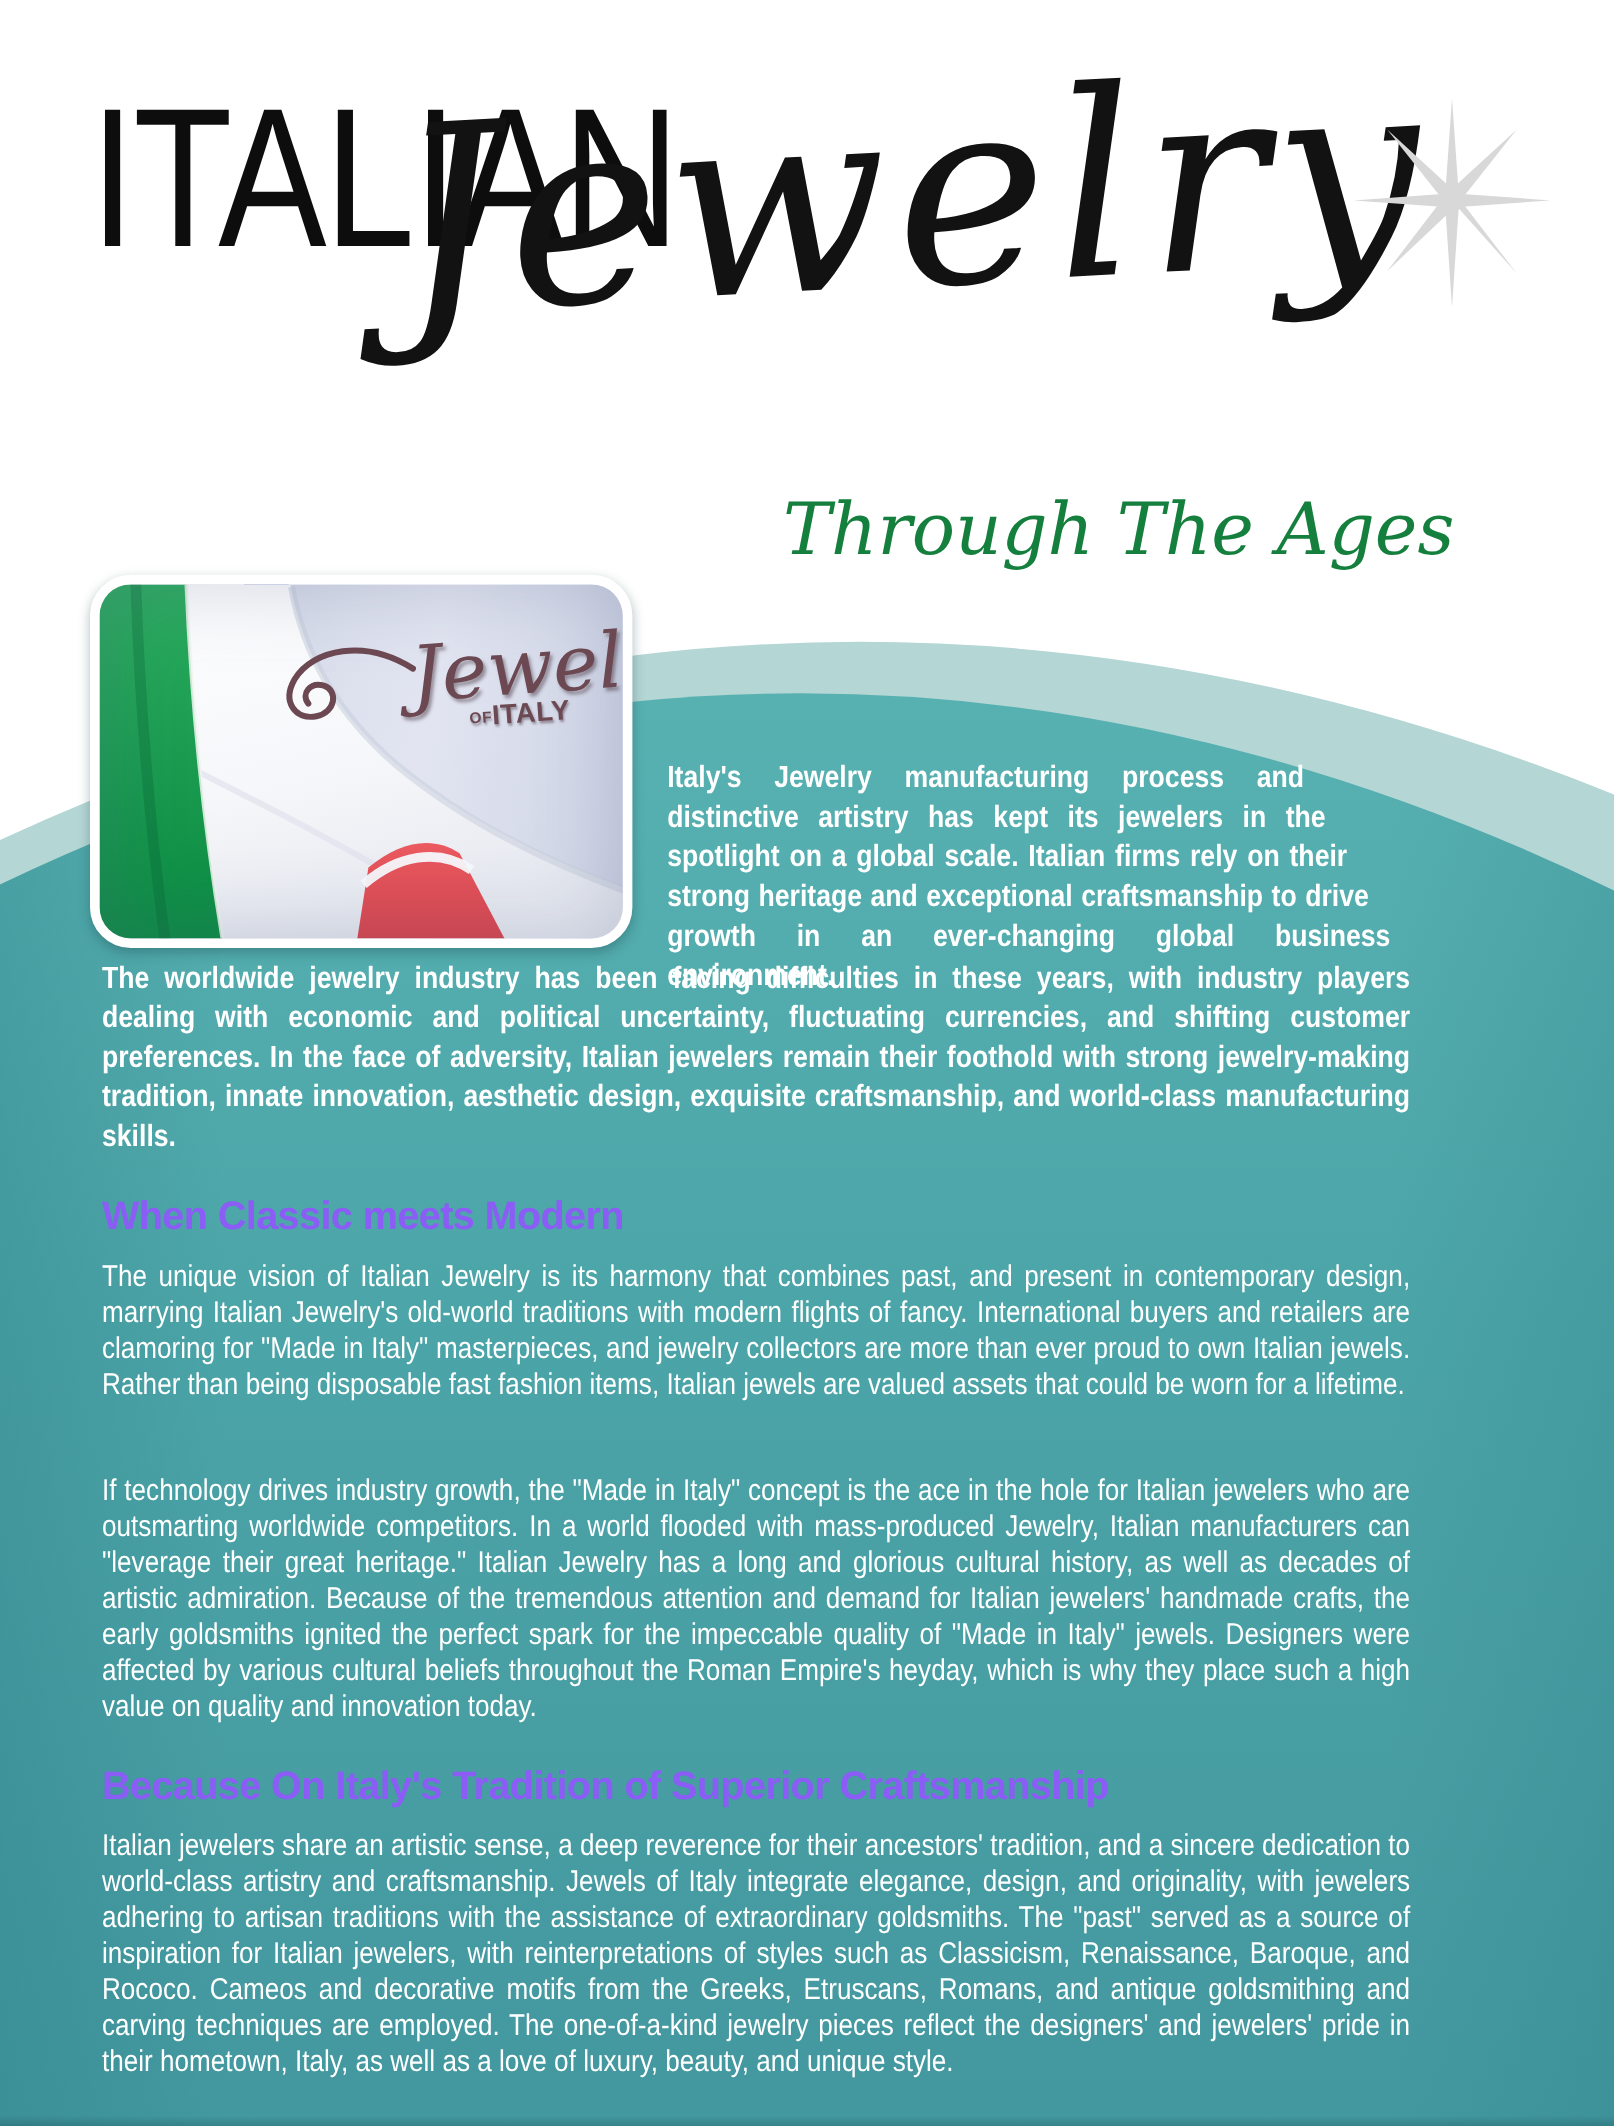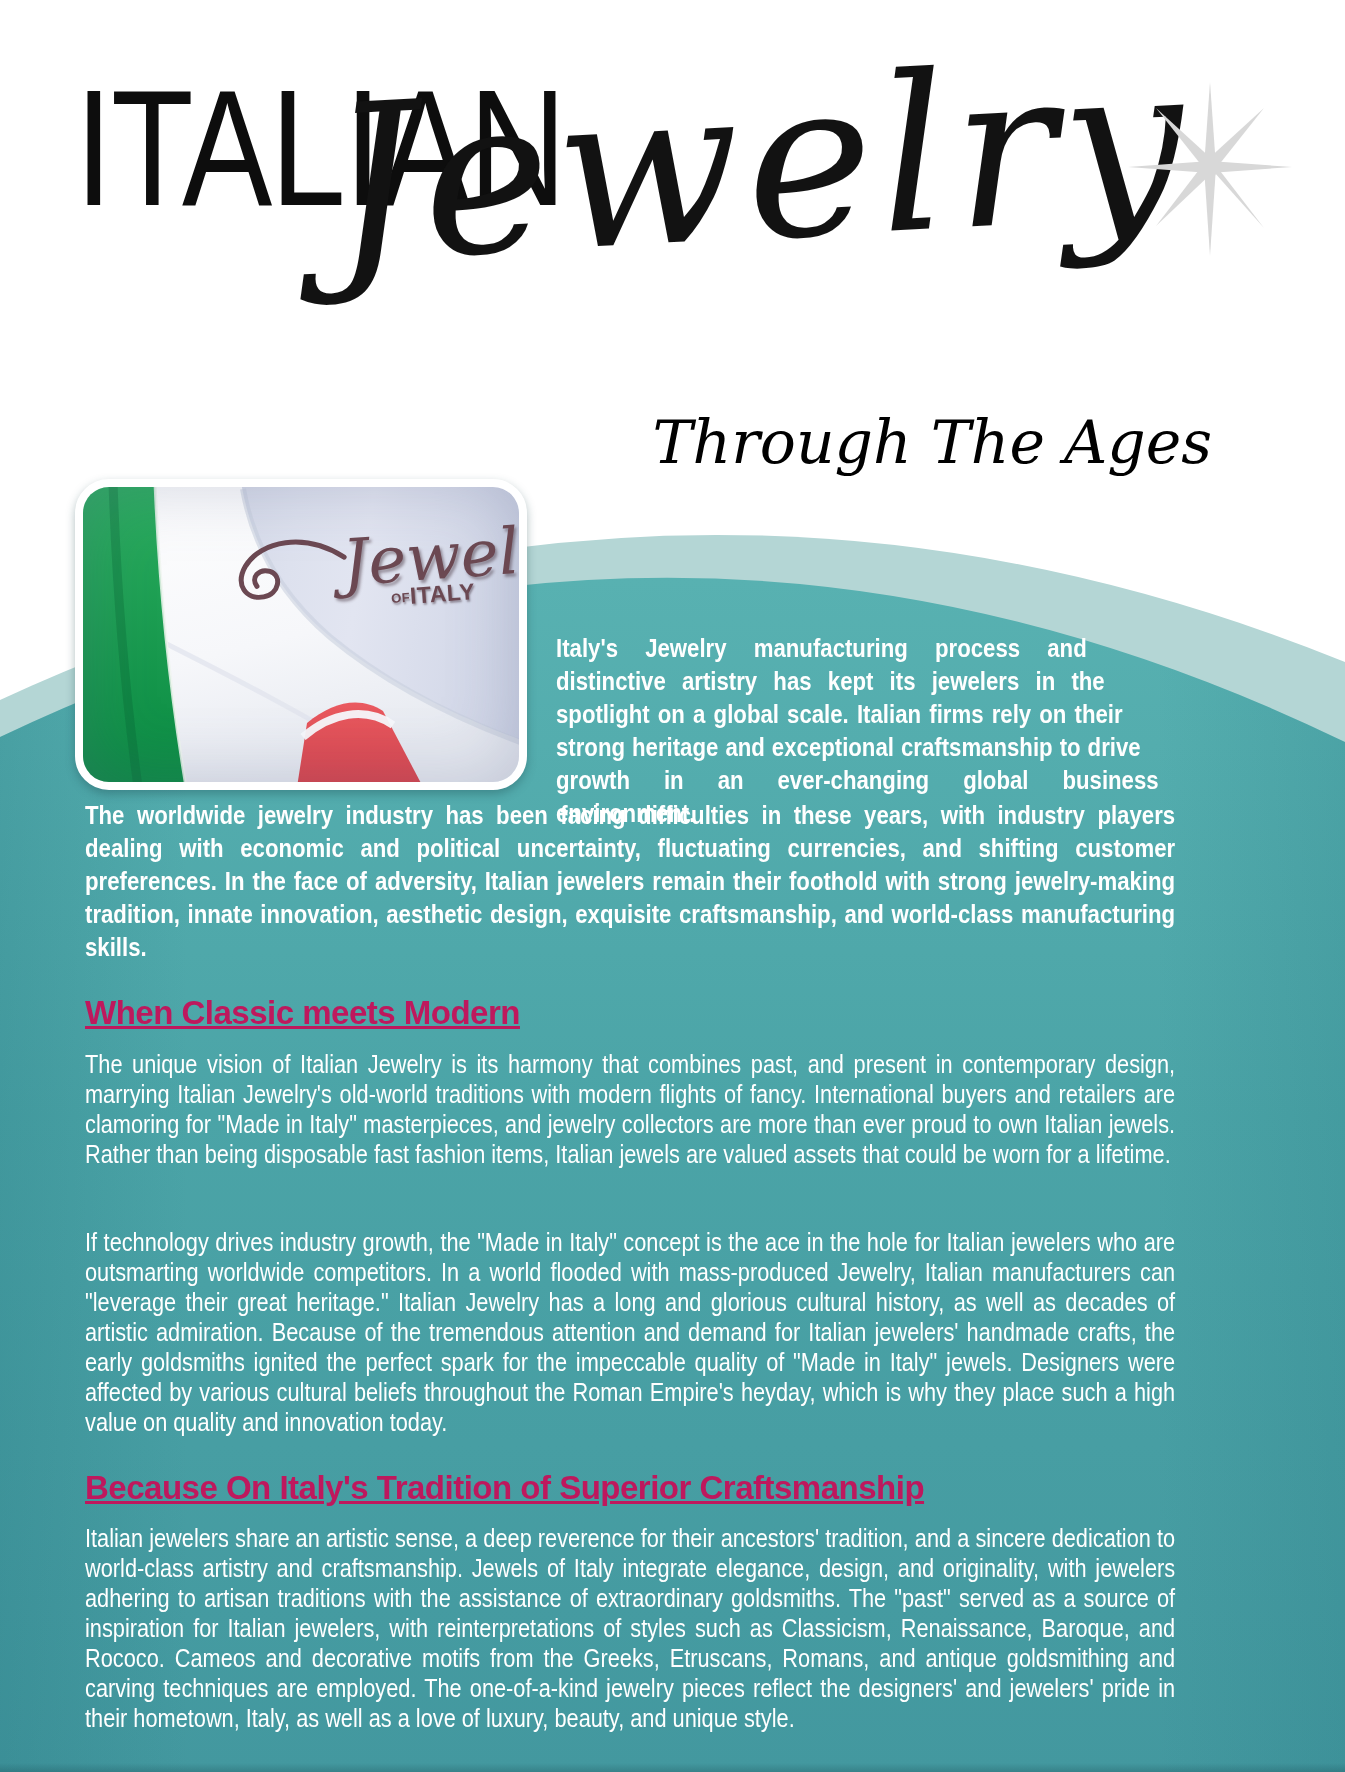--- a/index.html
+++ b/index.html
@@ -27,21 +27,21 @@
     font-family:"DejaVu Serif","Liberation Serif",serif;
     font-style:italic;font-size:215px;line-height:1;
     color:#121212;letter-spacing:6px;
     transform:rotate(-3deg);transform-origin:left top;
     white-space:nowrap;
   }
   .subtitle{
     position:absolute;right:133px;top:412px;
     font-family:"DejaVu Serif","Liberation Serif",serif;
     font-style:italic;font-size:60px;line-height:1;
-    color:#000000;white-space:nowrap;
+    color:#15803d;white-space:nowrap;
   }
   .starburst{position:absolute;left:1122px;top:72px;width:176px;height:190px;}
   
   .photo{
     position:absolute;left:75px;top:479px;
     width:436px;height:295px;
     background:#ffffff;
     border:8px solid #ffffff;
     border-radius:34px;
     box-shadow:0 4px 10px rgba(25,70,75,0.35);
@@ -92,23 +92,22 @@
   .intro-full{
     position:absolute;left:85px;top:799px;width:1253px;
     transform:scaleX(0.87);transform-origin:left top;
     font-size:25.5px;font-weight:bold;line-height:33px;
     color:#ffffff;text-align:justify;
   }
   
   .sec-heading{
     position:absolute;left:85px;
     font-size:33px;font-weight:bold;line-height:1.1;
-    color:#be185d;letter-spacing:-0.5px;
-    white-space:nowrap;
-    text-decoration:underline;
+    color:#8b5cf6;letter-spacing:-0.5px;
+    white-space:nowrap;
   }
   .sec-par{
     position:absolute;left:85px;width:1253px;
     transform:scaleX(0.87);transform-origin:left top;
     font-size:25px;font-weight:normal;line-height:30px;
     color:#ffffff;text-align:justify;
   }
   .h1{top:995px;}
   .p1{top:1049px;}
   .p2{top:1227px;}

